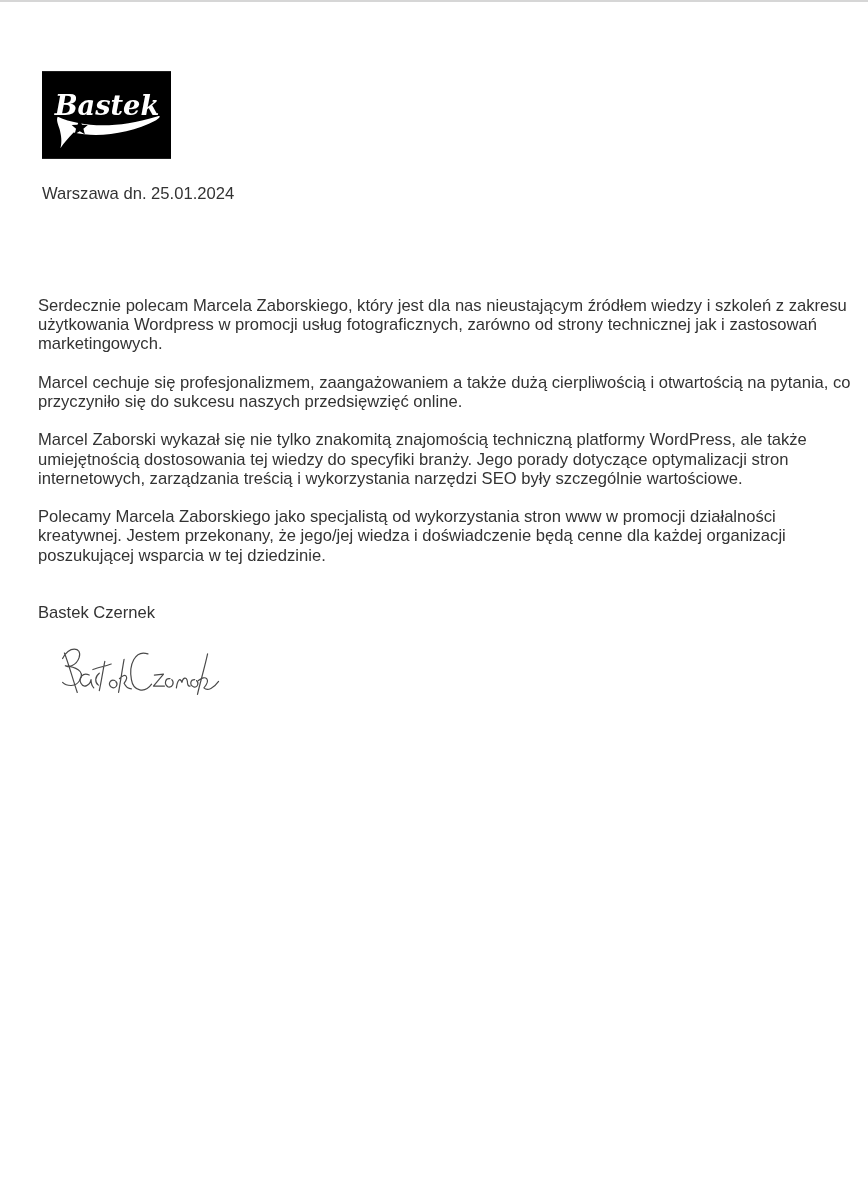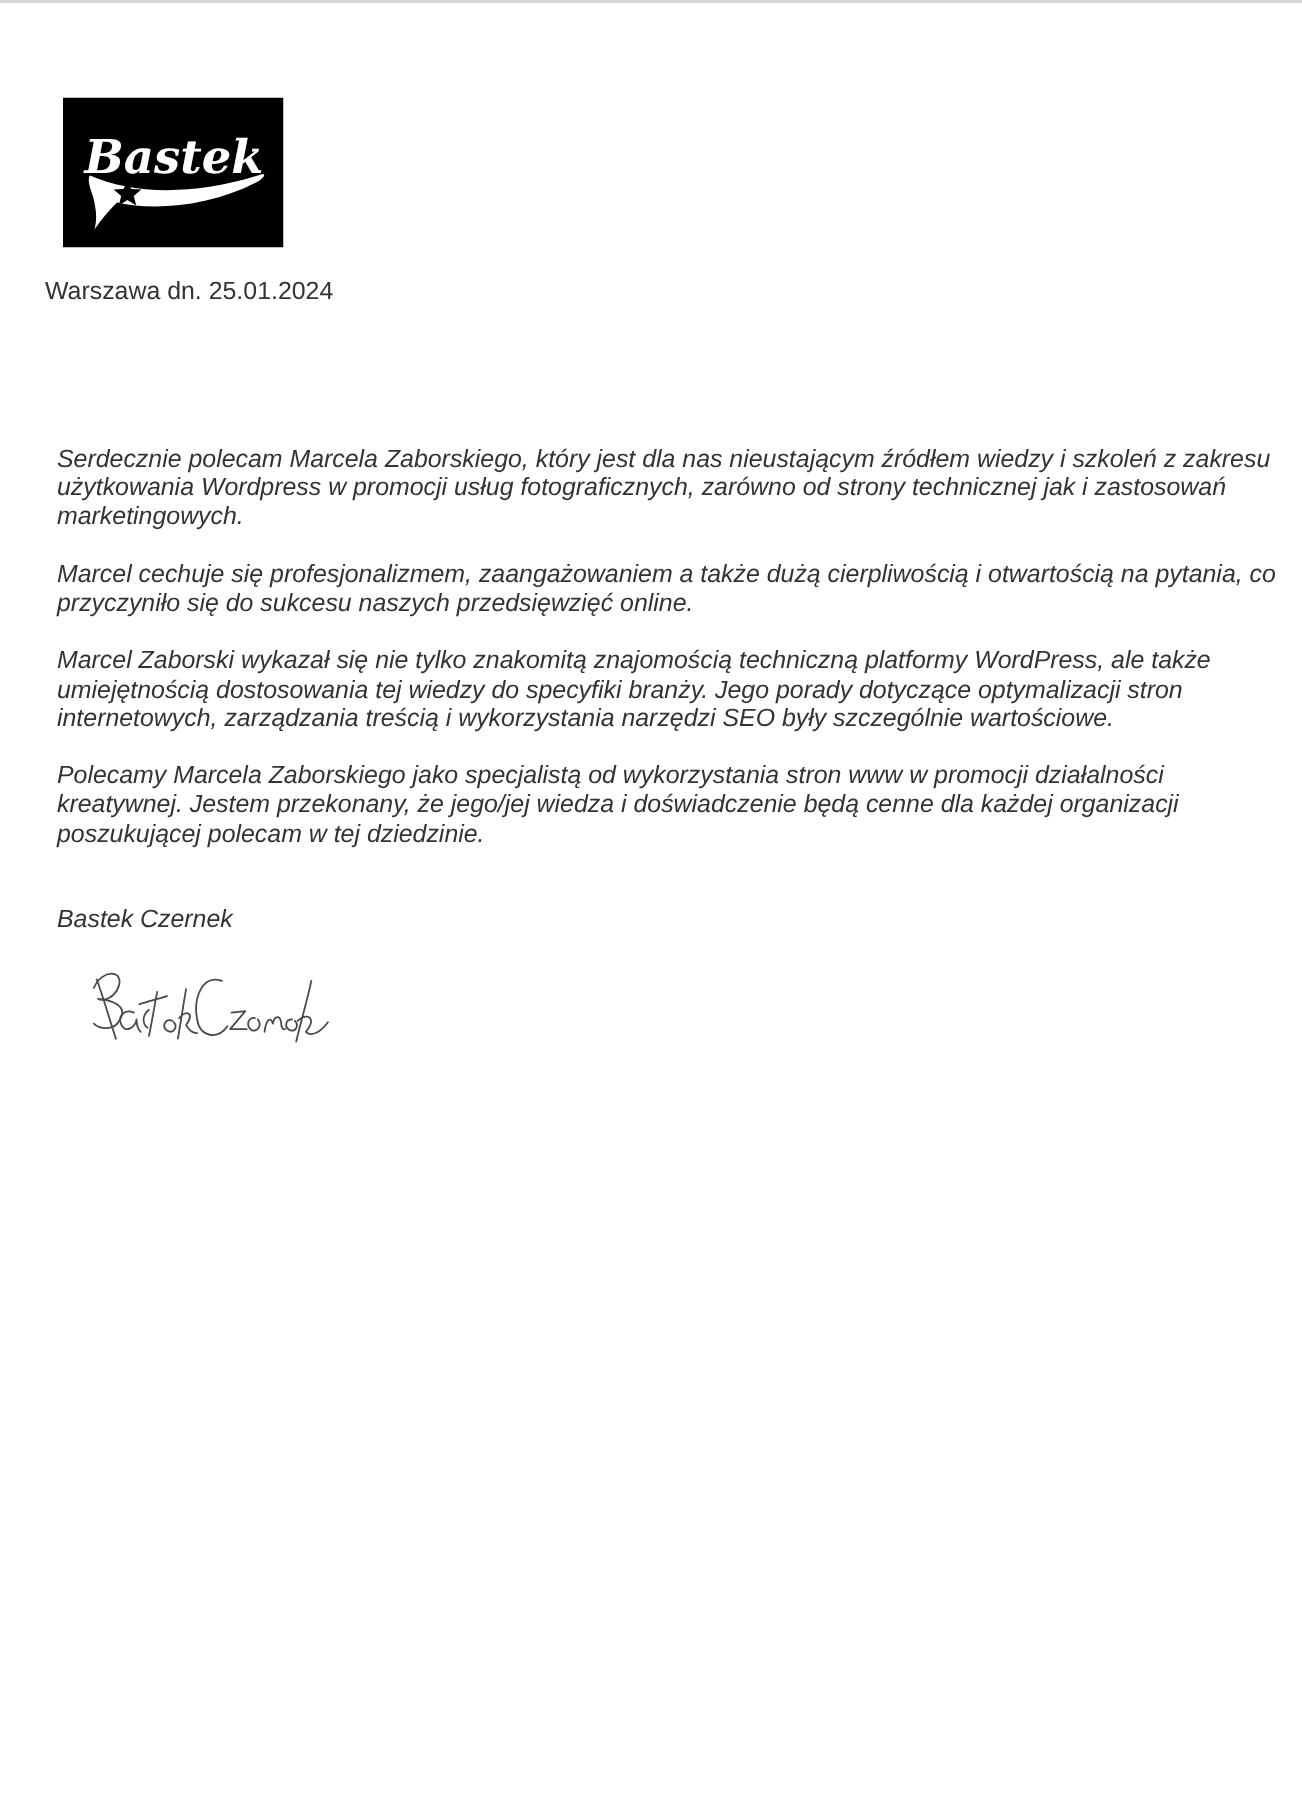--- a/index.html
+++ b/index.html
@@ -21,42 +21,41 @@
     left: 0;
     top: 0;
     width: 100%;
     height: 2px;
     background: #d6d6d6;
   }
   .logo {
     position: absolute;
     left: 42px;
     top: 65px;
-    width: 147px;
+    width: 129px;
     height: 100px;
   }
   .logo svg {
     display: block;
     width: 100%;
     height: 100%;
   }
   .dateline {
     position: absolute;
-    left: 30px;
+    left: 42px;
     top: 184px;
     font-size: 16.6px;
     line-height: 19.2px;
     white-space: nowrap;
   }
   .body-text {
     position: absolute;
     left: 38px;
     top: 296px;
     width: 822px;
-    font-style: italic;
   }
   .body-text p {
     margin: 0 0 19.2px 0;
     font-size: 16.6px;
     line-height: 19.2px;
     white-space: pre-line;
   }
   .signoff {
     margin-top: 38.4px !important;
     white-space: nowrap !important;
@@ -100,21 +99,21 @@
     <p>Serdecznie polecam Marcela Zaborskiego, który jest dla nas nieustającym źródłem wiedzy i szkoleń z zakresu
 użytkowania Wordpress w promocji usług fotograficznych, zarówno od strony technicznej jak i zastosowań
 marketingowych.</p>
     <p>Marcel cechuje się profesjonalizmem, zaangażowaniem a także dużą cierpliwością i otwartością na pytania, co
 przyczyniło się do sukcesu naszych przedsięwzięć online.</p>
     <p>Marcel Zaborski wykazał się nie tylko znakomitą znajomością techniczną platformy WordPress, ale także
 umiejętnością dostosowania tej wiedzy do specyfiki branży. Jego porady dotyczące optymalizacji stron
 internetowych, zarządzania treścią i wykorzystania narzędzi SEO były szczególnie wartościowe.</p>
     <p>Polecamy Marcela Zaborskiego jako specjalistą od wykorzystania stron www w promocji działalności
 kreatywnej. Jestem przekonany, że jego/jej wiedza i doświadczenie będą cenne dla każdej organizacji
-poszukującej polecam w tej dziedzinie.</p>
+poszukującej wsparcia w tej dziedzinie.</p>
 
     <p class="signoff">Bastek Czernek</p>
 
     <div class="signature">
       <svg viewBox="0 0 200 85" xmlns="http://www.w3.org/2000/svg" fill="none" stroke="#4a4a4a" stroke-width="1.3" stroke-linecap="round" stroke-linejoin="round">
         <path d="M 22,12 C 26,22 31,40 36,55 M 20,18 C 26,4 42,5 38,17 C 35,26 26,28 23,26 C 33,27 45,31 39,41 C 35,50 24,48 20,44"></path>
         <path d="M 49,36 C 42,33 37,39 40,45 C 43,51 50,47 51,41 C 51,44 52,48 54,50 M 60,34 C 55,38 55,44 59,47 M 66,21 C 64,31 62,44 60,53 M 53,30 C 59,28 67,26 73,24 M 77,42 C 72,40 69,46 73,49 C 78,52 81,46 78,43 M 87,19 C 85,30 83,44 81,55 M 82,40 C 88,33 93,37 87,45 C 89,49 92,51 95,51"></path>
         <path d="M 113,13 C 99,8 92,25 95,41 C 97,54 110,56 117,46"></path>
         <path d="M 120,36 L 130,35 L 119,48 L 131,48 M 137,40 C 132,39 130,46 135,49 C 140,50 142,44 139,41 M 144,50 C 145,42 148,38 150,44 C 151,39 155,37 156,43 C 156,46 157,49 159,48 M 164,41 C 159,41 158,47 163,49 C 167,50 169,45 166,42 M 178,13 C 175,27 170,44 167,57 M 168,42 C 176,35 182,41 174,50 C 178,54 185,50 190,43"></path>
       </svg>

